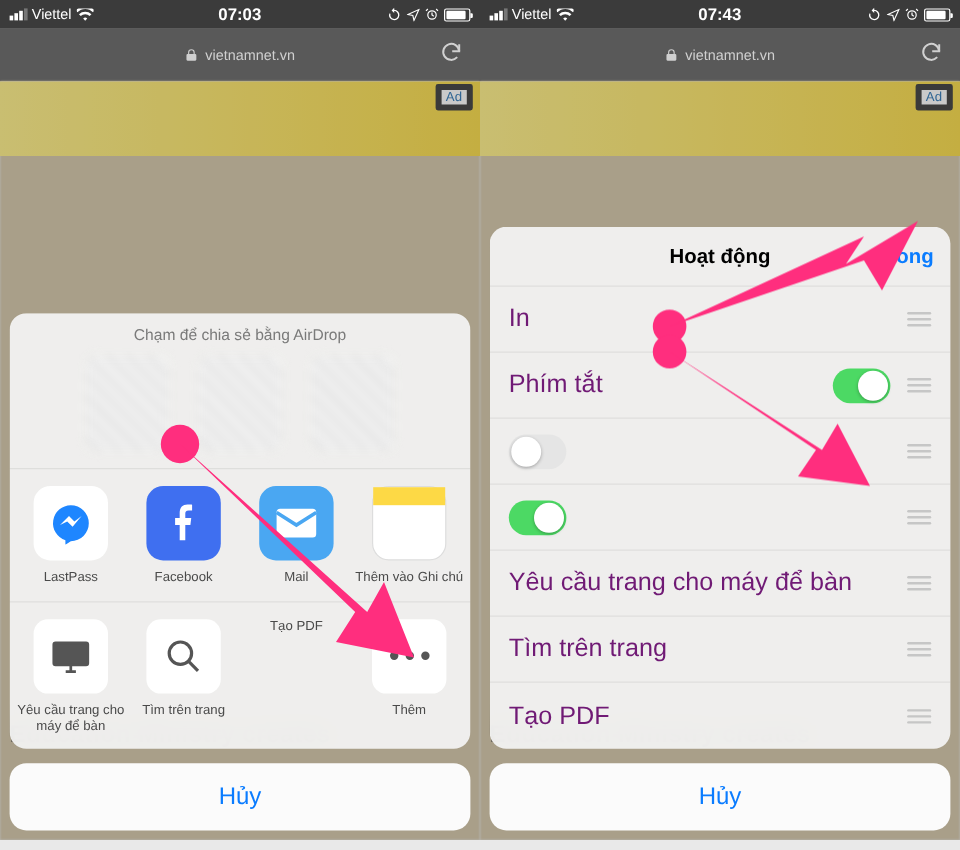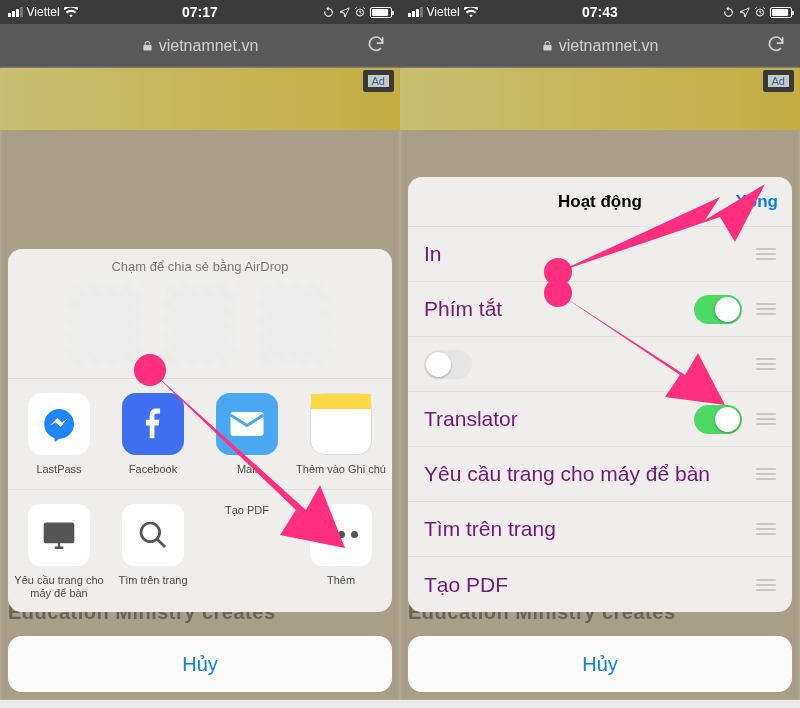--- a/index.html
+++ b/index.html
@@ -13,33 +13,33 @@
   .sig-bars { display: inline-flex; align-items: flex-end; gap: 1.5px; }
   .sig-bars i { width: 2.5px; background: #fff; display: inline-block; }
   .sig-bars i:nth-child(1){height:4px}.sig-bars i:nth-child(2){height:6px}.sig-bars i:nth-child(3){height:8px}.sig-bars i:nth-child(4){height:10px;background:#777}
   .wifi-ic,.loc-ic,.alarm-ic{fill:#fff}
   .batt{width:22px;height:11px;border:1px solid #fff;border-radius:2px;position:relative}
   .batt::after{content:"";position:absolute;right:-3px;top:3px;width:2px;height:4px;background:#fff;border-radius:0 1px 1px 0}
   .batt-fill{position:absolute;left:1px;top:1px;bottom:1px;width:16px;background:#fff;border-radius:1px}
 
   
   .safari-nav { height: 44px; background: #595959; display: flex; align-items: center; justify-content: center; position: relative; }
-  .url-pill { display: flex; align-items: center; gap: 6px; color: #d0d0d0; font-size: 16px; }
+  .url-pill { display: flex; align-items: center; gap: 6px; color: #d0d0d0; font-size: 12px; }
   .reload-ic { position:absolute; right:14px; top:50%; transform:translateY(-50%); color:#d0d0d0; }
 
   
   .bg-layer{position:absolute;left:0;right:0;top:68px;bottom:0;background:#d4c7aa;filter:blur(1px);}
   .ad-banner{position:absolute;left:0;right:0;top:68px;height:62px;background:linear-gradient(90deg,#fff08a,#f9db4a);}
   .ad-chip{position:absolute;right:6px;top:70px;background:#fff;color:#337ab7;font-size:11px;padding:0 4px;border:5px solid #404040;border-radius:2px}
   .dim{position:absolute;left:0;right:0;top:68px;bottom:0;background:rgba(40,40,40,.25)}
 
   
   .sheet{position:absolute;left:8px;right:8px;bottom:8px;}
   .cancel-row{height:56px;background:#fbfbfb;border-radius:14px;display:flex;align-items:center;justify-content:center;color:#0a7cff;font-size:20px;font-weight:400}
-  .panel{background:rgba(244,244,244,.93);backdrop-filter:blur(10px);border-radius:14px;margin-bottom:24px;overflow:hidden}
+  .panel{background:rgba(244,244,244,.93);backdrop-filter:blur(10px);border-radius:14px;margin-bottom:12px;overflow:hidden}
 
   
   .airdrop-title{padding:10px 0 4px;text-align:center;color:#7a7a7a;font-size:13px}
   .airdrop-row{display:flex;gap:24px;justify-content:center;padding:6px 20px 14px}
   .ad-peer{width:70px;height:80px;background:repeating-linear-gradient(45deg,#f3f3f3,#f3f3f3 6px,#e5e5e5 6px,#e5e5e5 12px);border-radius:10px;filter:blur(4px)}
   .hrow{display:flex;padding:14px 4px 12px;border-top:1px solid rgba(0,0,0,.07)}
   .hcell{width:25%;text-align:center;font-size:11px;color:#4a4a4a;line-height:1.2}
   .app-tile{width:62px;height:62px;border-radius:14px;margin:0 auto 8px;display:flex;align-items:center;justify-content:center}
   .act-tile{width:62px;height:62px;border-radius:12px;background:#fff;margin:0 auto 8px;display:flex;align-items:center;justify-content:center;color:#555}
   .msgr{background:#fff;position:relative}
@@ -81,21 +81,21 @@
           <i></i>
           <i></i>
           <i></i>
           <i></i>
         </span>
       <span>Viettel</span>
       <svg class="wifi-ic" width="14" height="11" viewBox="0 0 14 11">
           <path d="M7 10.3l-1.7-1.9a2.4 2.4 0 013.4 0L7 10.3zM3.3 6.4l-1.5-1.6a7.6 7.6 0 0110.4 0l-1.5 1.6a5.4 5.4 0 00-7.4 0zM.5 3.3L-1 1.7a11 11 0 0116 0L13.5 3.3a8.9 8.9 0 00-13 0z"></path>
         </svg>
     </div>
-    <div class="status-center">07:17</div>
+    <div class="status-center">07:03</div>
     <div class="status-right">
       <svg width="13" height="13" viewBox="0 0 24 24" fill="#fff">
           <path d="M12 4V1L8 5l4 4V6a6 6 0 11-5.7 4.2l-1.9-.6A8 8 0 1012 4z"></path>
         </svg>
       <svg class="loc-ic" width="11" height="11" viewBox="0 0 24 24">
           <path d="M2 11l20-9-9 20-2-9-9-2z" fill="none" stroke="#fff" stroke-width="2"></path>
         </svg>
       <svg class="alarm-ic" width="12" height="12" viewBox="0 0 24 24">
           <circle cx="12" cy="13" r="7" fill="none" stroke="#fff" stroke-width="2"></circle>
           <path d="M12 9v4l3 2M5 3L2 6m17-3l3 3" stroke="#fff" stroke-width="2" fill="none"></path>
@@ -299,21 +299,20 @@
         <span class="toggle">
             <span class="knob"></span>
           </span>
         <span class="grip">
             <i></i>
             <i></i>
             <i></i>
           </span>
       </div>
       <div class="act-row">
-        <span style="flex:1">Translator</span>
         <span class="toggle on">
             <span class="knob"></span>
           </span>
         <span class="grip">
             <i></i>
             <i></i>
             <i></i>
           </span>
       </div>
       <div class="act-row">

